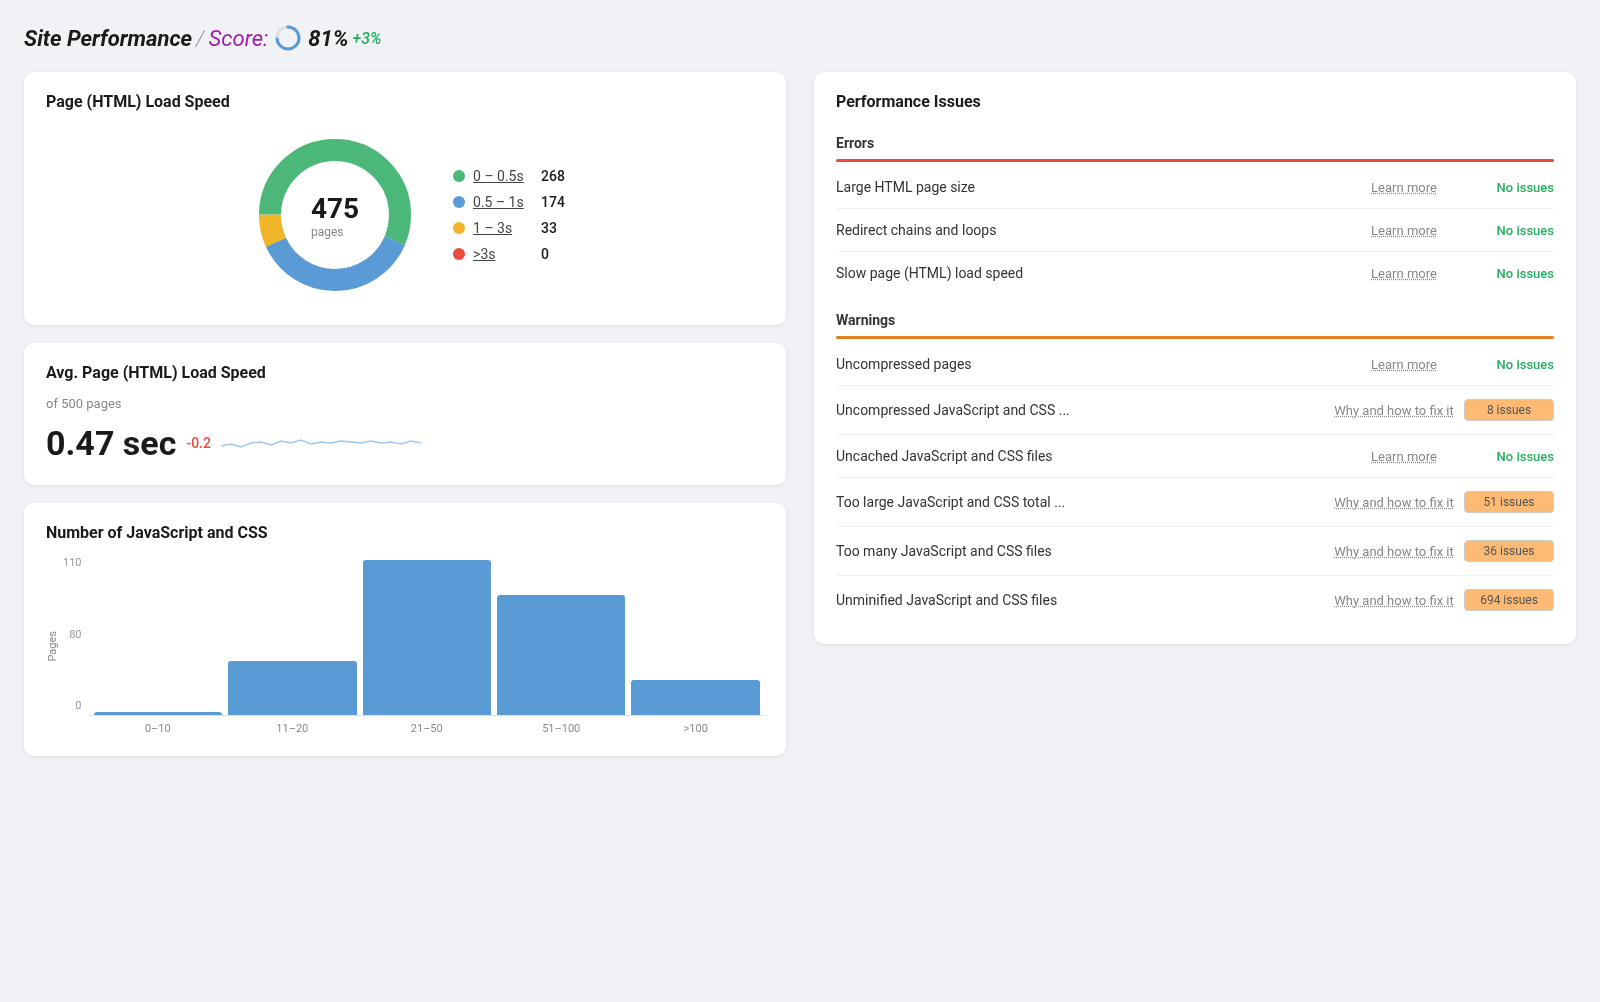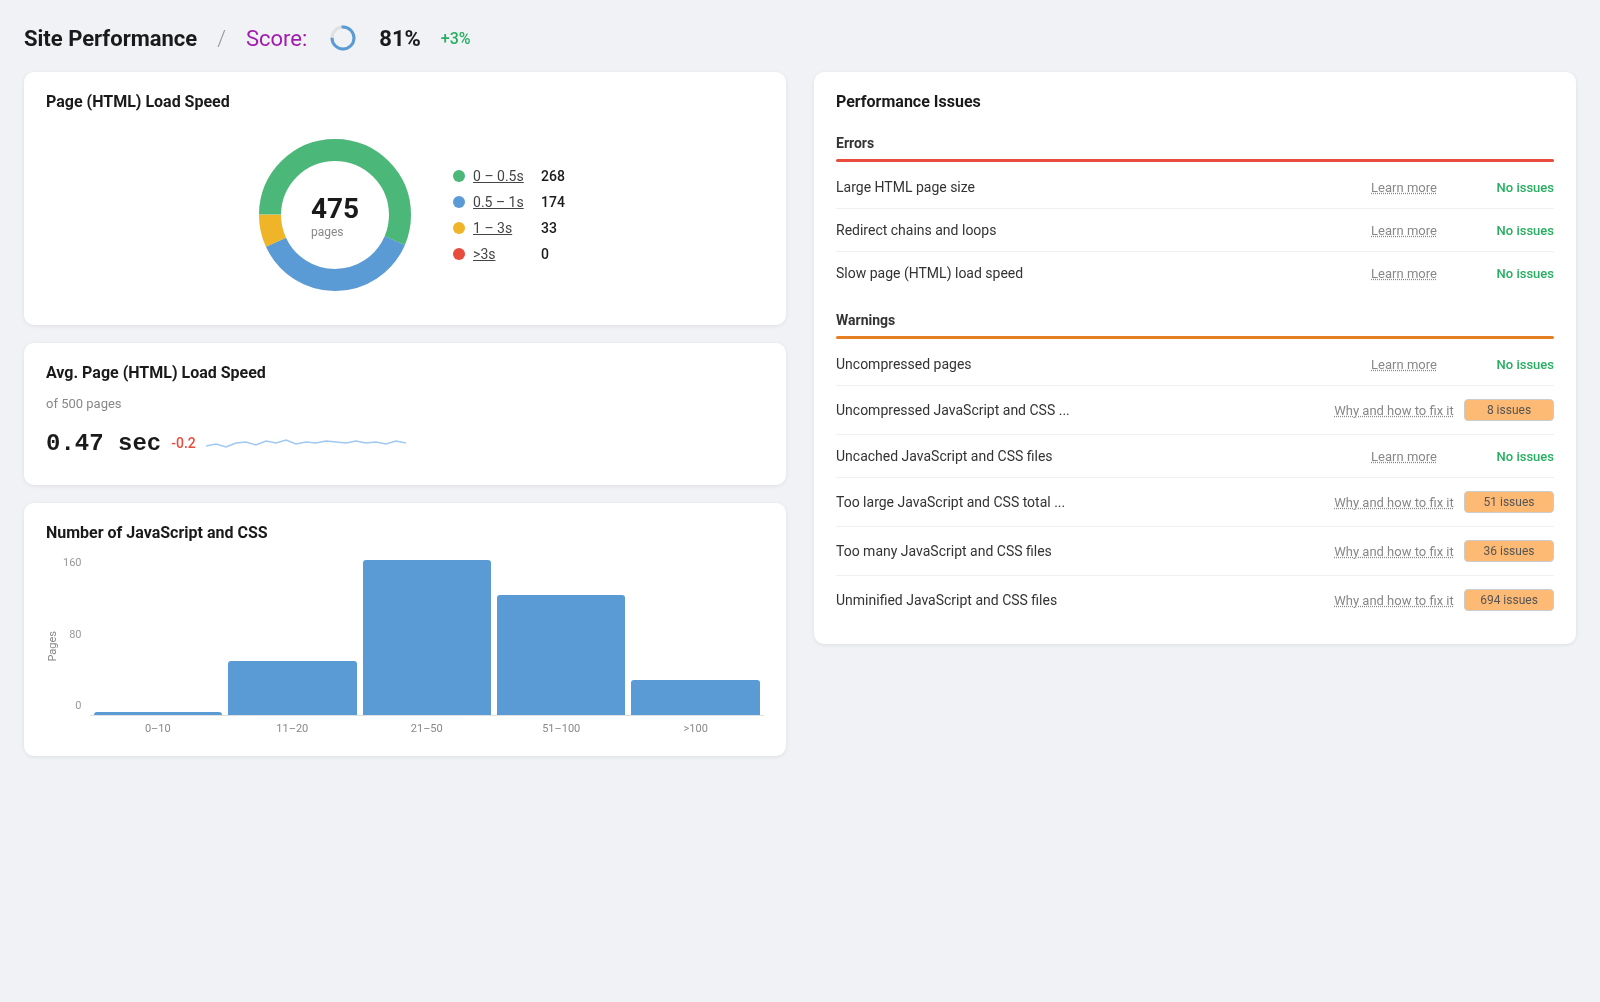--- a/index.html
+++ b/index.html
@@ -5,22 +5,23 @@
     * { box-sizing: border-box; margin: 0; padding: 0; }
     body {
       font-family: -apple-system, BlinkMacSystemFont, 'Segoe UI', Roboto, sans-serif;
       background: #f0f2f5;
       padding: 24px;
       color: #333;
     }
     .page-header {
       display: flex;
       align-items: center;
-      gap: 20px;
+      gap: 4px;
       margin-bottom: 20px;
+      font-style: italic;
     }
     .page-title {
       font-size: 22px;
       font-weight: 700;
       color: #1a1a1a;
     }
     .page-title-slash {
       font-size: 22px;
       color: #999;
       font-weight: 300;
@@ -128,24 +129,23 @@
       font-size: 13px;
       color: #888;
       margin-bottom: 10px;
     }
     .avg-value-row {
       display: flex;
       align-items: center;
       gap: 10px;
     }
     .avg-value {
-      font-size: 24px;
-      font-weight: 700;
-      color: #1a1a1a;
-      font-family: Liberation Mono, monospace;
+      font-size: 34px;
+      font-weight: 700;
+      color: #1a1a1a;
     }
     .avg-delta {
       font-size: 14px;
       color: #e74c3c;
       font-weight: 500;
     }
     .sparkline-container {
       flex: 1;
     }
     
@@ -351,21 +351,21 @@
         </div>
       </div>
     </div>
 
     <div class="card">
       <div class="card-title">Number of JavaScript and CSS</div>
       <div class="bar-chart-area">
         <div style="display:flex; align-items:stretch;">
           <div class="y-axis-label">Pages</div>
           <div class="y-axis">
-            <span>160</span>
+            <span>110</span>
             <span>80</span>
             <span>0</span>
           </div>
           <div class="bar-chart-inner">
             <div class="bars-container" id="bars-container">
             <div class="bar-group">
                   <div class="bar" style="height: 3.2px;"></div>
                 </div>
                 <div class="bar-group">
                   <div class="bar" style="height: 54.4px;"></div>

